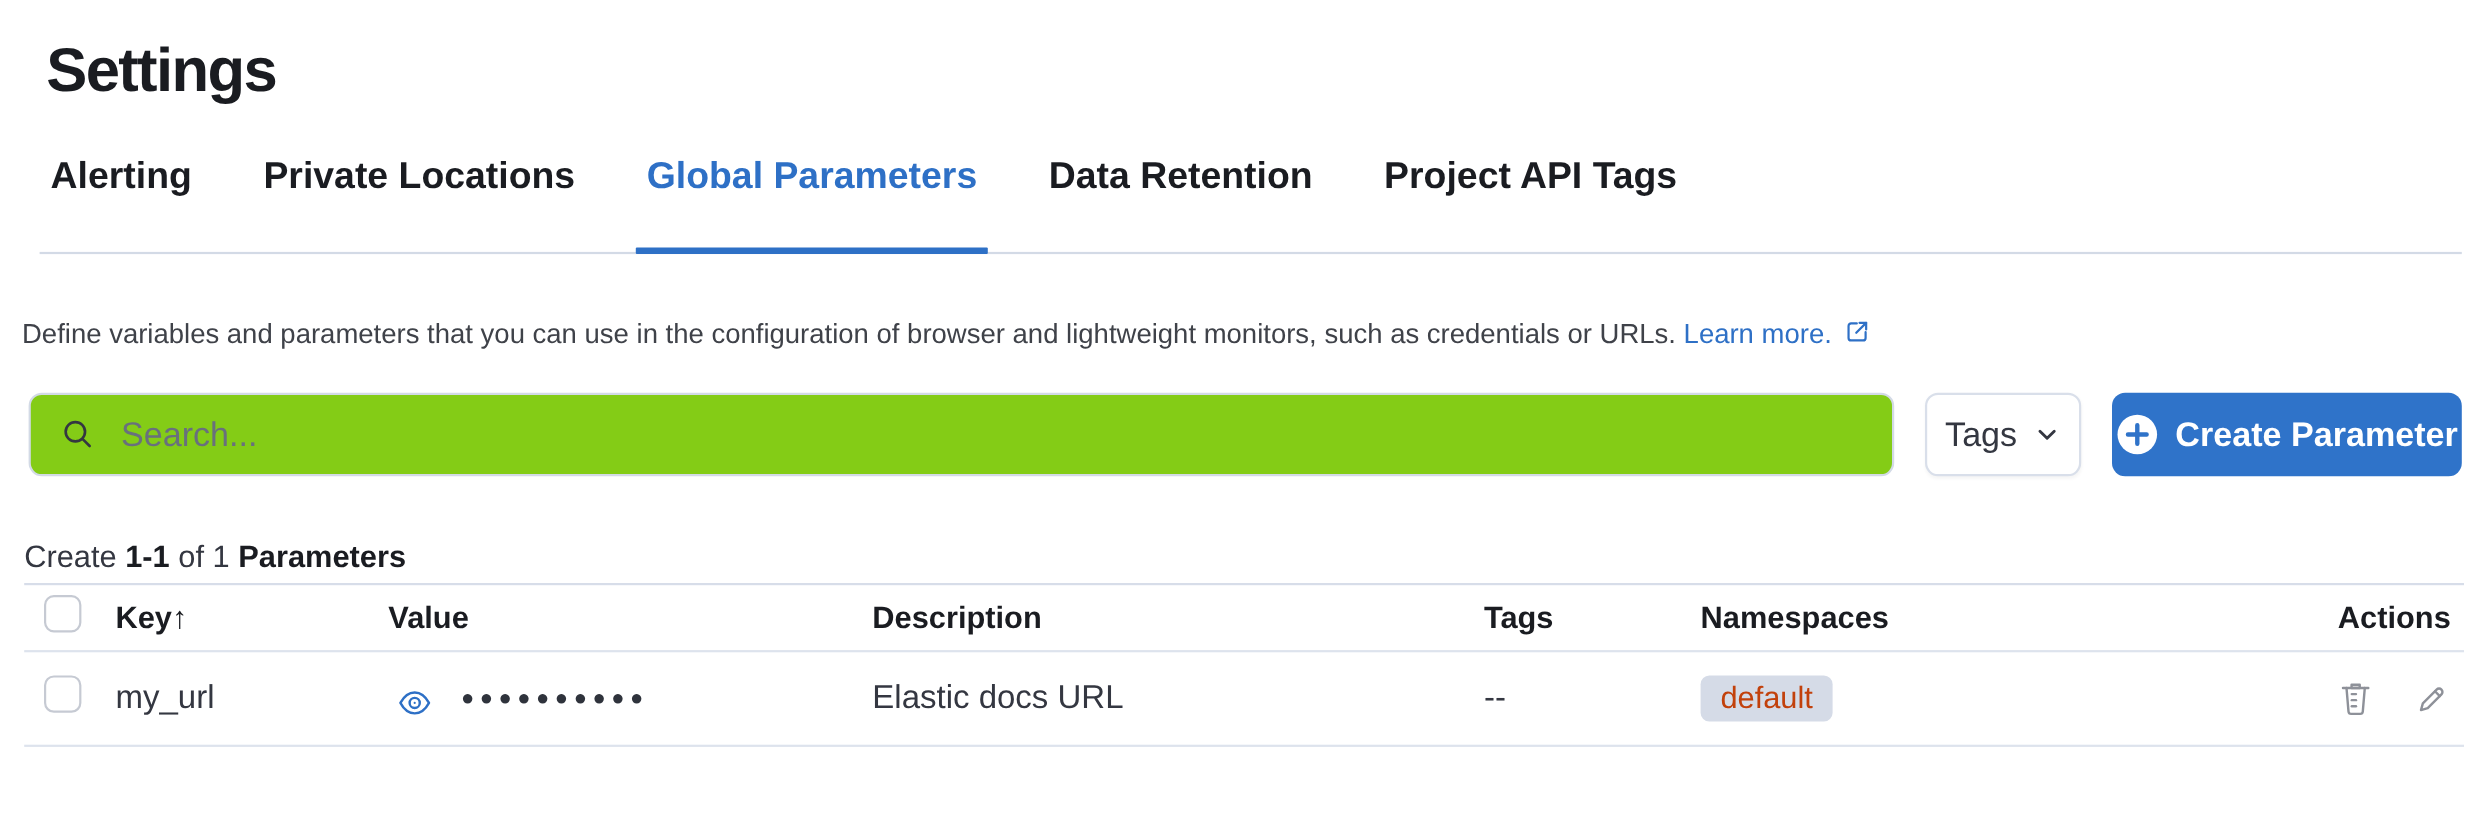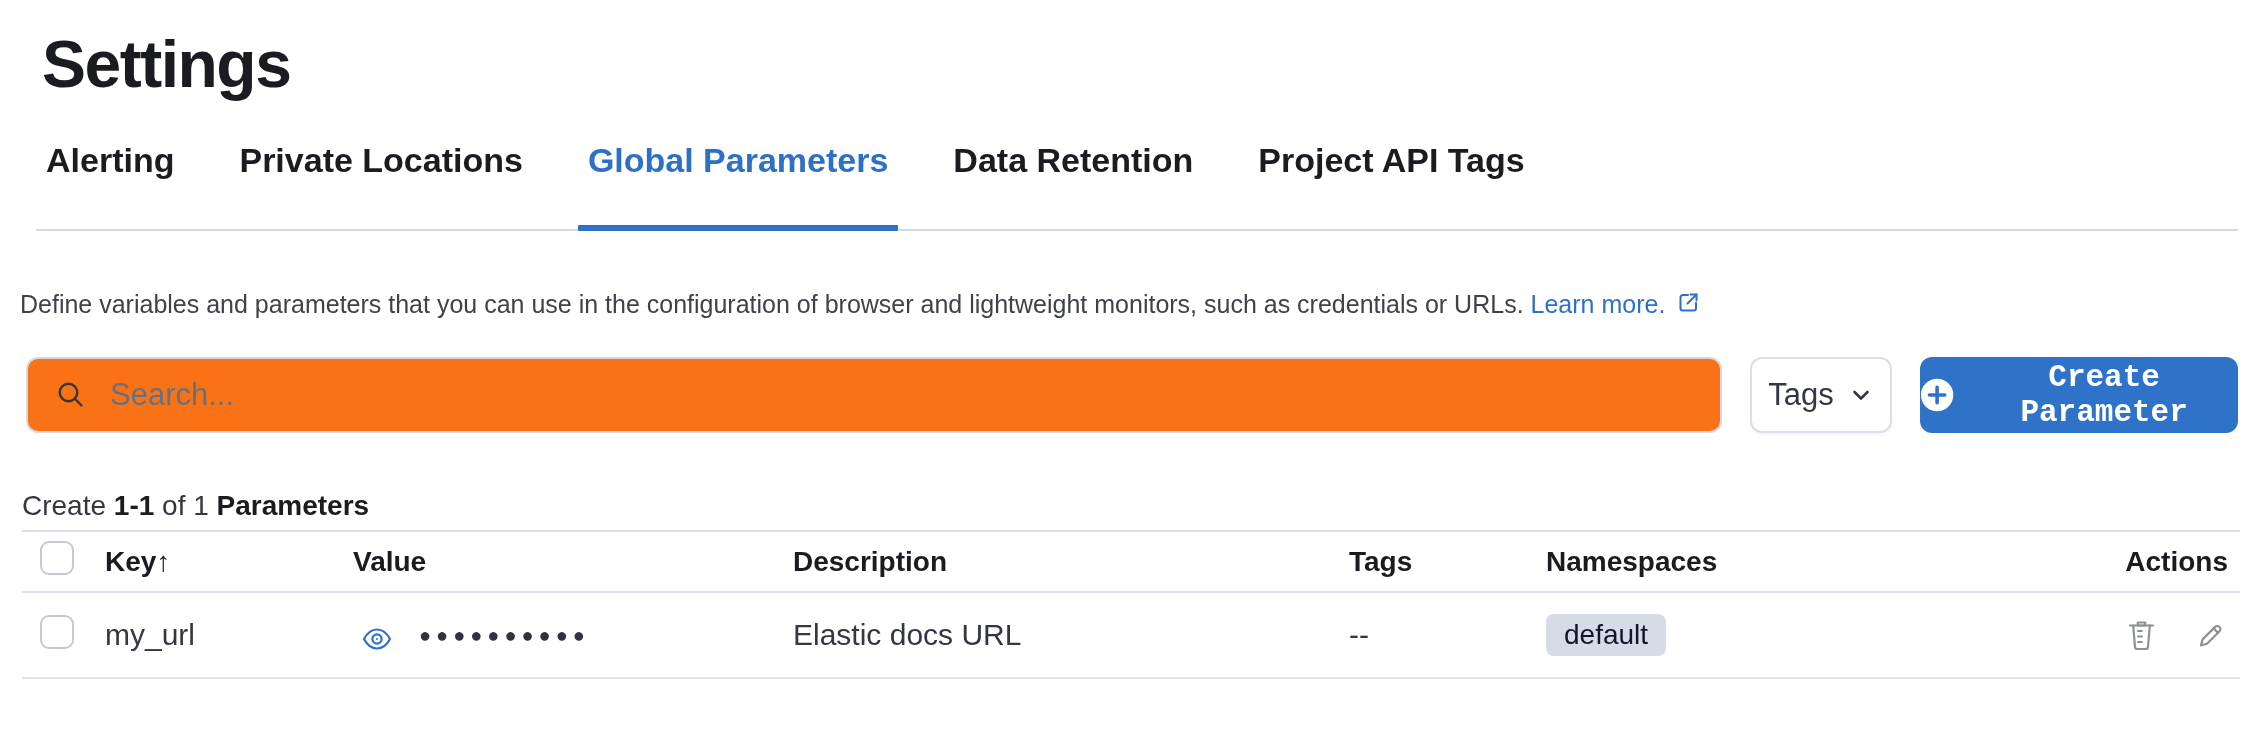--- a/index.html
+++ b/index.html
@@ -6,21 +6,21 @@
   html, body { width: 2262px; height: 754px; overflow: hidden; }
   body {
     background: #ffffff;
     font-family: "Liberation Sans", "DejaVu Sans", sans-serif;
     color: #343741;
   }
 
   
   .page-title {
     margin: 24px 0 0 42px;
-    font-size: 66px;
+    font-size: 56px;
     line-height: 80px;
     font-weight: 700;
     letter-spacing: -1.5px;
     color: #1a1c21;
   }
 
   
   .tabs {
     display: flex;
     gap: 45px;
@@ -69,21 +69,21 @@
     display: flex;
     align-items: stretch;
     gap: 28px;
     margin: 30px 24px 0 26px;
     height: 76px;
   }
   .search-box {
     flex: 1;
     display: flex;
     align-items: center;
-    background: #f97316;
+    background: #84cc16;
     border: 2px solid #d3dae6;
     border-radius: 12px;
     padding: 0 10px 0 26px;
   }
   .search-box svg { flex: 0 0 auto; }
   .search-box input {
     flex: 1;
     border: none;
     outline: none;
     background: transparent;
@@ -114,21 +114,21 @@
   .create-button {
     width: 318px;
     display: flex;
     align-items: center;
     justify-content: center;
     gap: 16px;
     background: #2f73c9;
     border: none;
     border-radius: 12px;
     cursor: pointer;
-    font-family: Liberation Mono, monospace;
+    font-family: Liberation Sans, sans-serif;
     font-size: 31px;
     font-weight: 600;
     color: #ffffff;
   }
 
   
   .summary {
     margin: 54px 0 0 22px;
     font-size: 28px;
     line-height: 38px;
@@ -177,21 +177,21 @@
   }
   .masked-value {
     font-size: 20px;
     letter-spacing: 5px;
     color: #2f333c;
   }
 
   .badge {
     display: inline-block;
     background: #d5dbe7;
-    color: #0f172a;
+    color: #c2410c;
     font-size: 28px;
     font-weight: 500;
     line-height: 42px;
     padding: 0 18px;
     border-radius: 8px;
   }
 
   .action-btn {
     background: none; border: none; cursor: pointer;
     padding: 0; line-height: 0;

